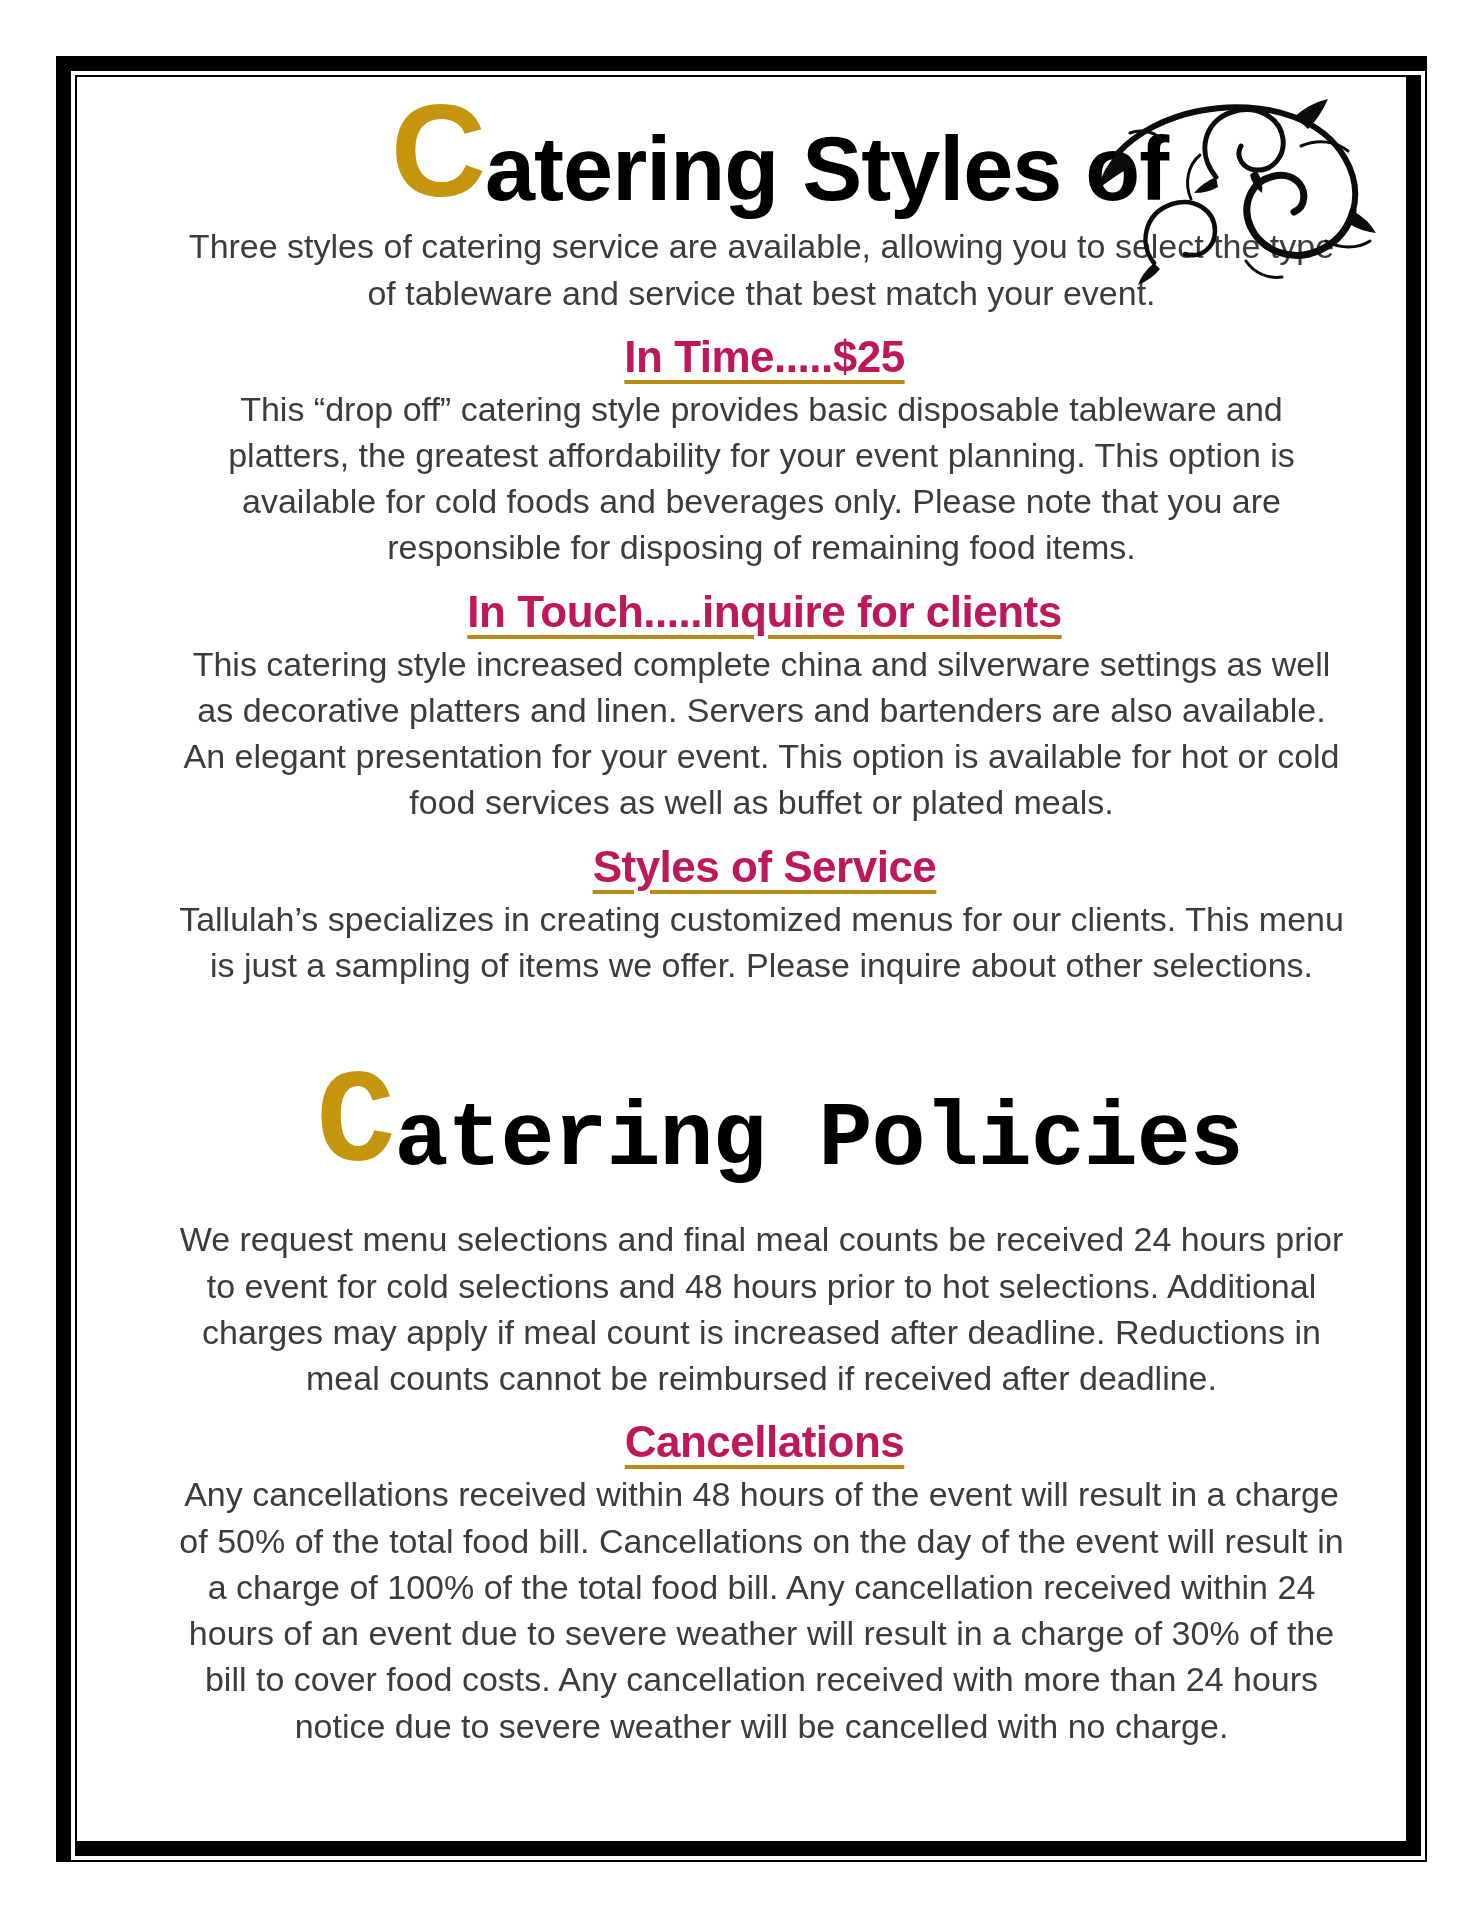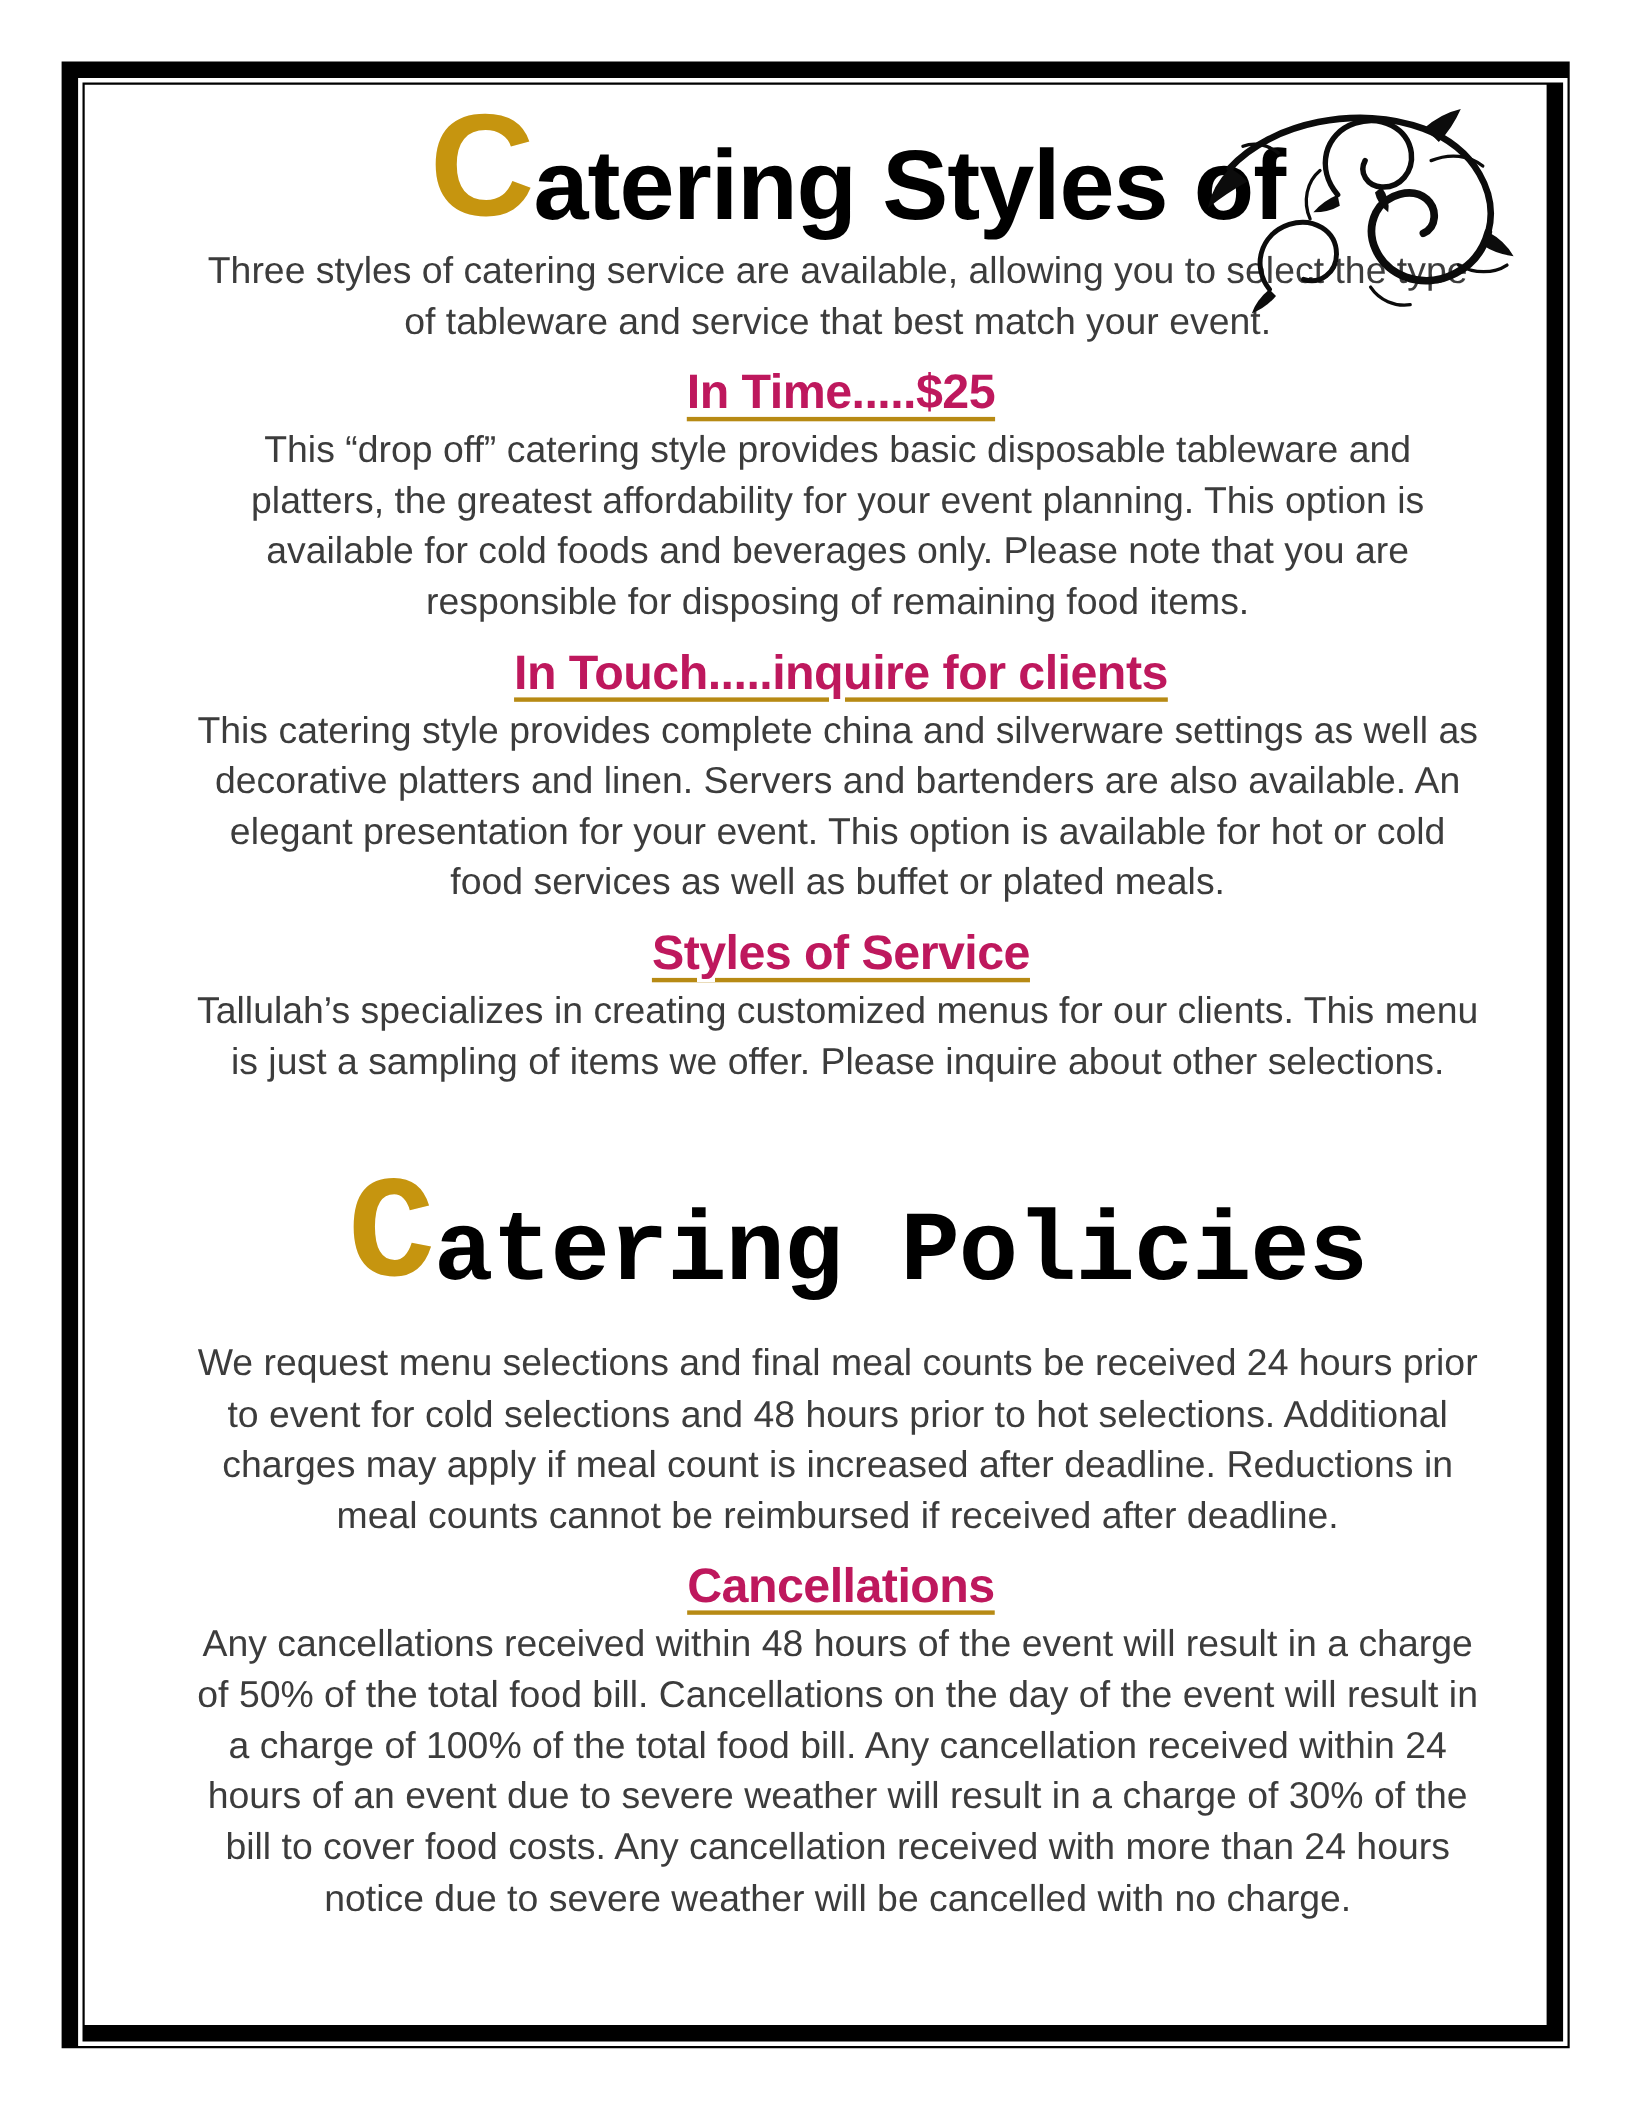--- a/index.html
+++ b/index.html
@@ -120,21 +120,21 @@
         </span>
       </h1>
 
       <p class="body-par">Three styles of catering service are available, allowing you to select the type of tableware and service that best match your event.</p>
 
       <h2 class="gold-heading">In Time.....$25</h2>
       <p class="body-par">This “drop off” catering style provides basic disposable tableware and platters, the greatest affordability for your event planning.  This option is available for cold foods and beverages only.  Please note that you are responsible for disposing of remaining food items.</p>
 
       <h2 class="gold-heading">In Touch.....inquire for clients</h2>
 
-      <p class="body-par">This catering style provides complete china and silverware settings as well as decorative platters and linen.  Servers and bartenders are also available.  An elegant presentation for your event.  This option is available for hot or cold food services as well as buffet or plated meals.</p>
+      <p class="body-par">This catering style increased complete china and silverware settings as well as decorative platters and linen.  Servers and bartenders are also available.  An elegant presentation for your event.  This option is available for hot or cold food services as well as buffet or plated meals.</p>
 
       <h2 class="gold-heading">Styles of Service</h2>
       <p class="body-par">Tallulah’s specializes in creating customized menus for our clients. This menu is just a sampling of items we offer.  Please inquire about other selections.</p>
 
       <h1 class="doc-title policies-title">
         <span class="title-line first">
           <span class="dropcap">C</span><span>atering Policies</span>
         </span>
       </h1>
 

